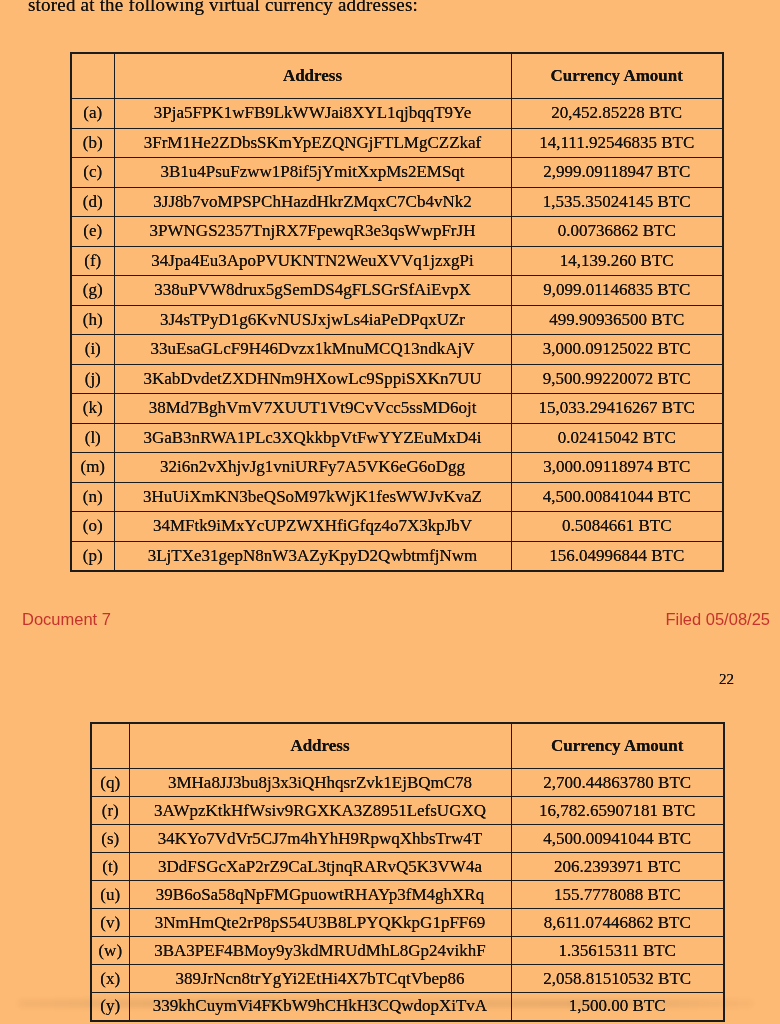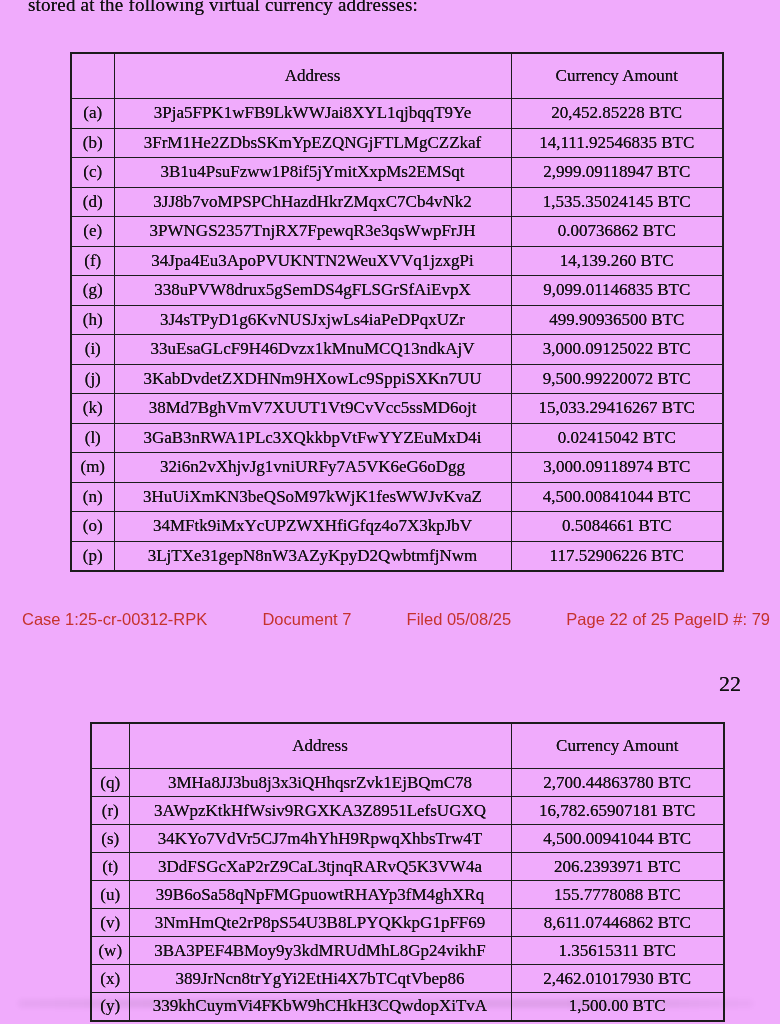--- a/index.html
+++ b/index.html
@@ -4,41 +4,41 @@
 <style>
   html,body{margin:0;padding:0;}
   body{
     width:780px;height:1024px;
     background:#ffffff;
     font-family:"Liberation Serif","DejaVu Serif",serif;
     color:#111;
     overflow:hidden;
     position:relative;
   }
-  .page{position:absolute;inset:0;background:#f0abfc;}
+  .page{position:absolute;inset:0;background:#fdba74;}
   .ink{text-shadow:0 0 0.5px rgba(0,0,0,0.85);}
 
   .intro{
     position:absolute;top:-6px;left:28px;
     font-size:19px;letter-spacing:0.2px;
     white-space:nowrap;
   }
 
   table.doc{
     position:absolute;
     border-collapse:collapse;
     table-layout:fixed;
     font-size:17px;
   }
   table.doc, table.doc th, table.doc td{
     border:1.8px solid #1c1c1c;
   }
   table.doc{border-width:2.4px;}
   table.doc th{
-    font-weight:normal;text-align:center;padding:12px;
+    font-weight:bold;text-align:center;padding:12px;
   }
   table.doc td{
     text-align:center;padding:0 2px;
     white-space:nowrap;overflow:hidden;
   }
   #table-1{left:70px;top:52px;width:652px;}
   #table-1 tr{height:29.5px;}
   #table-1 thead tr{height:28px;}
 
   #table-2{left:90px;top:722px;width:633px;}
@@ -47,21 +47,21 @@
 
   .stamp{
     position:absolute;top:610px;left:22px;width:748px;
     display:flex;justify-content:space-between;align-items:center;
     font-family:"Liberation Sans","DejaVu Sans",sans-serif;
     font-size:16.5px;
     white-space:nowrap;
   }
   .pagenum{
     position:absolute;top:671px;left:719px;
-    font-size:22px;
+    font-size:15px;
   }
   .smudge{
     position:absolute;top:999px;left:18px;width:735px;height:9px;
     background:linear-gradient(90deg,rgba(0,0,0,0.03),rgba(0,0,0,0.09) 30%,rgba(0,0,0,0.05) 55%,rgba(0,0,0,0.08) 80%,rgba(0,0,0,0.02));
     filter:blur(2px);
     border-radius:4px;
   }
 </style>
 </head>
 <body>
@@ -155,30 +155,28 @@
           <td>4,500.00841044 BTC</td>
         </tr>
         <tr>
           <td>(o)</td>
           <td>34MFtk9iMxYcUPZWXHfiGfqz4o7X3kpJbV</td>
           <td>0.5084661 BTC</td>
         </tr>
         <tr>
           <td>(p)</td>
           <td>3LjTXe31gepN8nW3AZyKpyD2QwbtmfjNwm</td>
-          <td>117.52906226 BTC</td>
+          <td>156.04996844 BTC</td>
         </tr>
       </tbody>
   </table>
 
   <div class="stamp" style="color: rgb(197, 51, 45);">
-    <span>Case 1:25-cr-00312-RPK</span>
     <span>Document 7</span>
     <span>Filed 05/08/25</span>
-    <span>Page 22 of 25 PageID #: 79</span>
   </div>
 
   <div class="pagenum ink">22</div>
 
   <table class="doc ink" id="table-2">
     <colgroup>
         <col style="width:38px">
         <col style="width:382px">
         <col style="width:213px">
       </colgroup>
@@ -221,21 +219,21 @@
           <td>8,611.07446862 BTC</td>
         </tr>
         <tr>
           <td>(w)</td>
           <td>3BA3PEF4BMoy9y3kdMRUdMhL8Gp24vikhF</td>
           <td>1.35615311 BTC</td>
         </tr>
         <tr>
           <td>(x)</td>
           <td>389JrNcn8trYgYi2EtHi4X7bTCqtVbep86</td>
-          <td>2,462.01017930 BTC</td>
+          <td>2,058.81510532 BTC</td>
         </tr>
         <tr>
           <td>(y)</td>
           <td>339khCuymVi4FKbW9hCHkH3CQwdopXiTvA</td>
           <td>1,500.00 BTC</td>
         </tr>
       </tbody>
   </table>
 
   <div class="smudge"></div>

